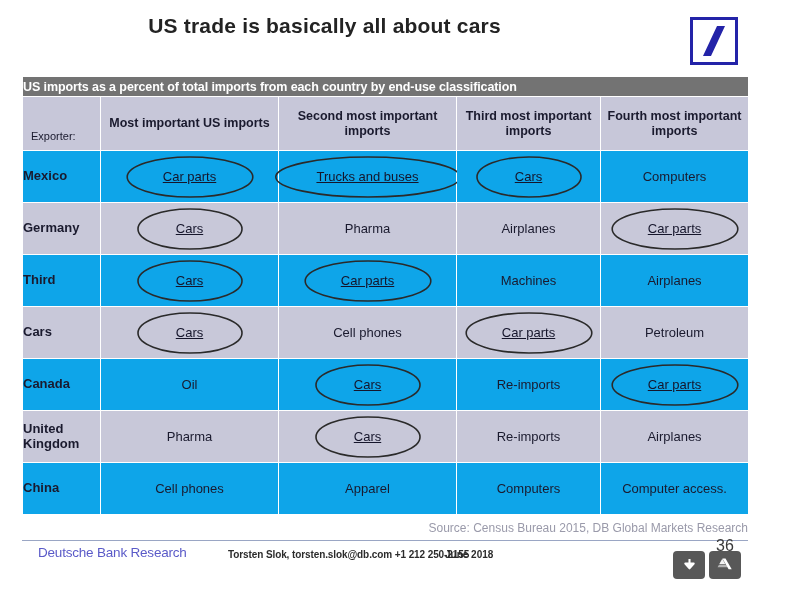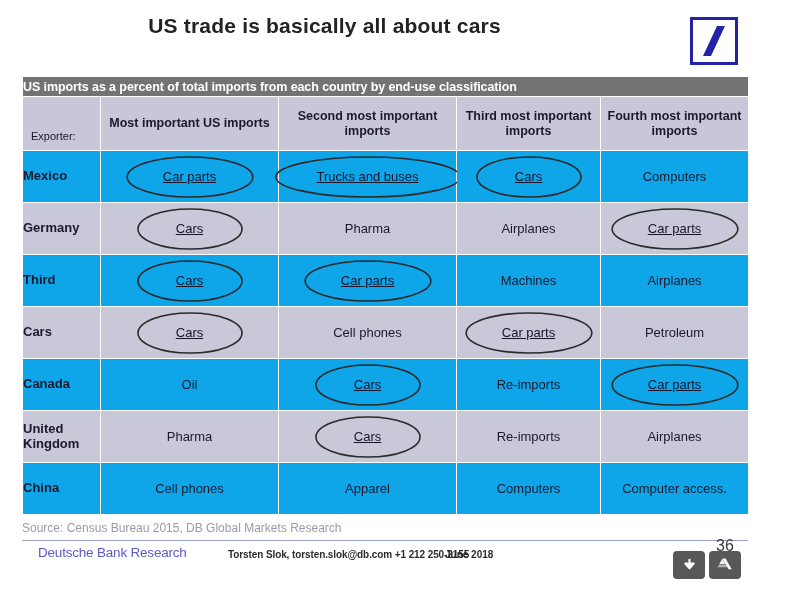--- a/index.html
+++ b/index.html
@@ -119,21 +119,21 @@
     transform: translate(-50%, -50%);
     pointer-events: none;
   }
   .ellipse svg { display: block; }
 
   
   #source {
     position: absolute;
     left: 22px; top: 521px;
     width: 726px;
-    text-align: left;
+    text-align: right;
     font-size: 12px;
     color: #9a9aaa;
   }
   #rule {
     position: absolute;
     left: 22px; top: 540px;
     width: 726px; height: 1px;
     background: #9aa6c4;
   }
 

